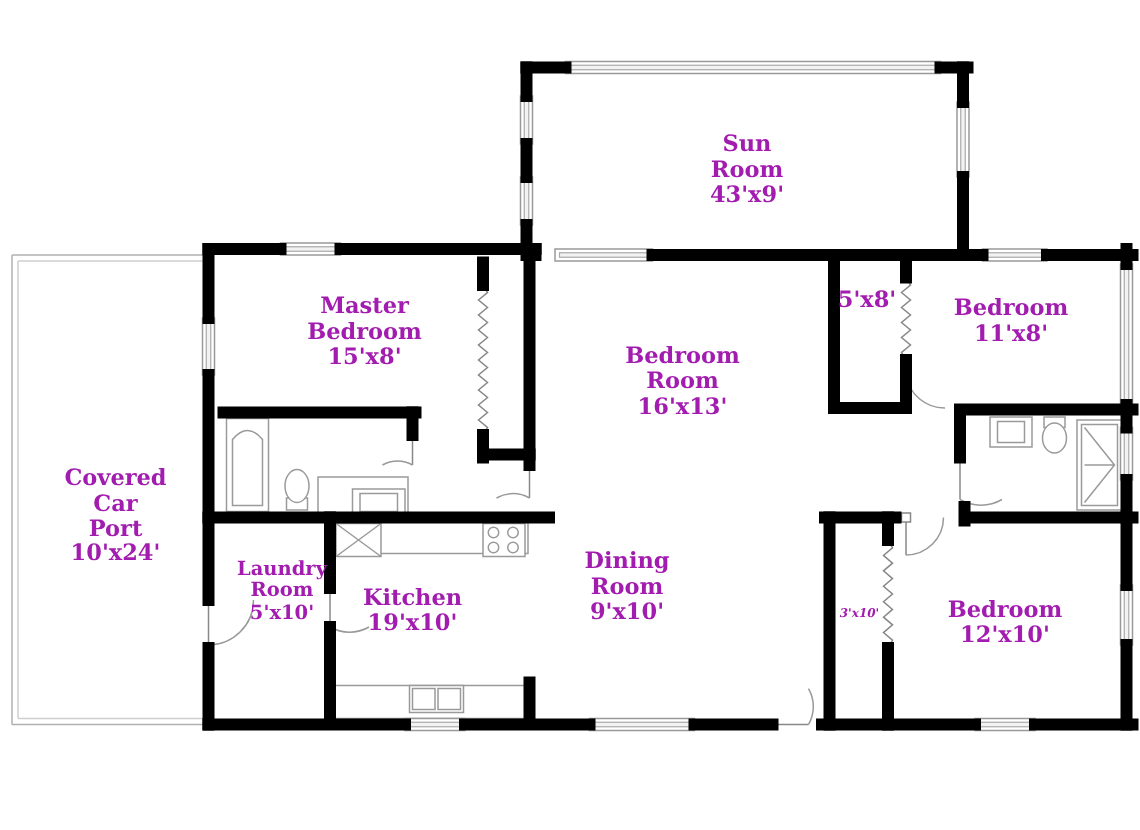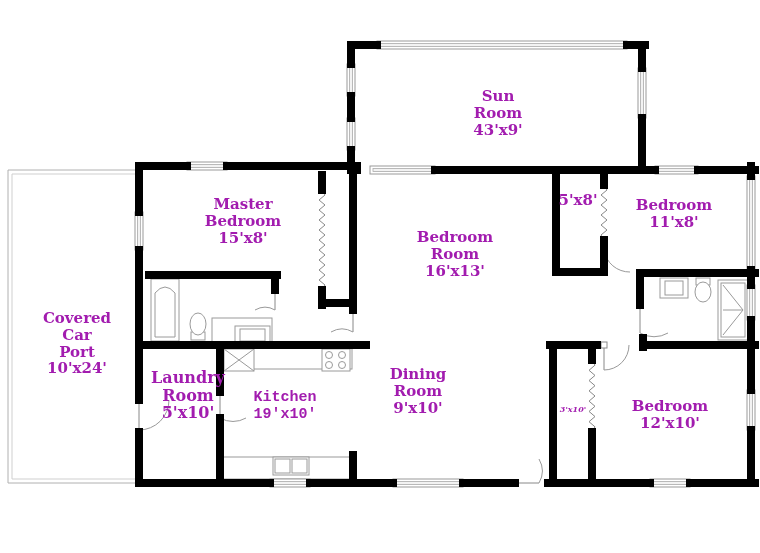--- a/index.html
+++ b/index.html
@@ -10,21 +10,21 @@
       font-family: "DejaVu Serif", "Liberation Serif", serif;
       font-weight: bold;
       color: #a21caf;
       text-align: center;
       line-height: 1.12;
       transform: translate(-50%, -50%);
       white-space: nowrap;
     }
     .label span { display: block; }
     .lg { font-size: 15px; }
-    .sm { font-size: 16px; line-height: 1.1; }
+    .sm { font-size: 13px; line-height: 1.1; }
     .xs { font-size: 8px; }
   </style>
 </head>
 <body>
 
 <svg id="plan" viewBox="0 0 760 553" xmlns="http://www.w3.org/2000/svg">
   <g id="carport-layer">
       <line x1="8" y1="170" x2="139" y2="170" stroke="#b0b0b0" stroke-width="1"></line>
       <line x1="8" y1="170" x2="8" y2="483" stroke="#b0b0b0" stroke-width="1"></line>
       <line x1="8" y1="483" x2="139" y2="483" stroke="#b0b0b0" stroke-width="1"></line>
@@ -206,21 +206,21 @@
   <span>Covered</span>
   <span>Car</span>
   <span>Port</span>
   <span>10'x24'</span>
 </div>
 <div class="label lg" style="left:418px;top:391px;">
   <span>Dining</span>
   <span>Room</span>
   <span>9'x10'</span>
 </div>
-<div class="label lg" style="left:285px;top:407px;font-family:Liberation Mono, monospace;">
+<div class="label lg" style="left:275px;top:407px;">
   <span>Kitchen</span>
   <span>19'x10'</span>
 </div>
 <div class="label sm" style="left:188px;top:395px;">
   <span>Laundry</span>
   <span>Room</span>
   <span>5'x10'</span>
 </div>
 <div class="label lg" style="left:670px;top:415px;">
   <span>Bedroom</span>

